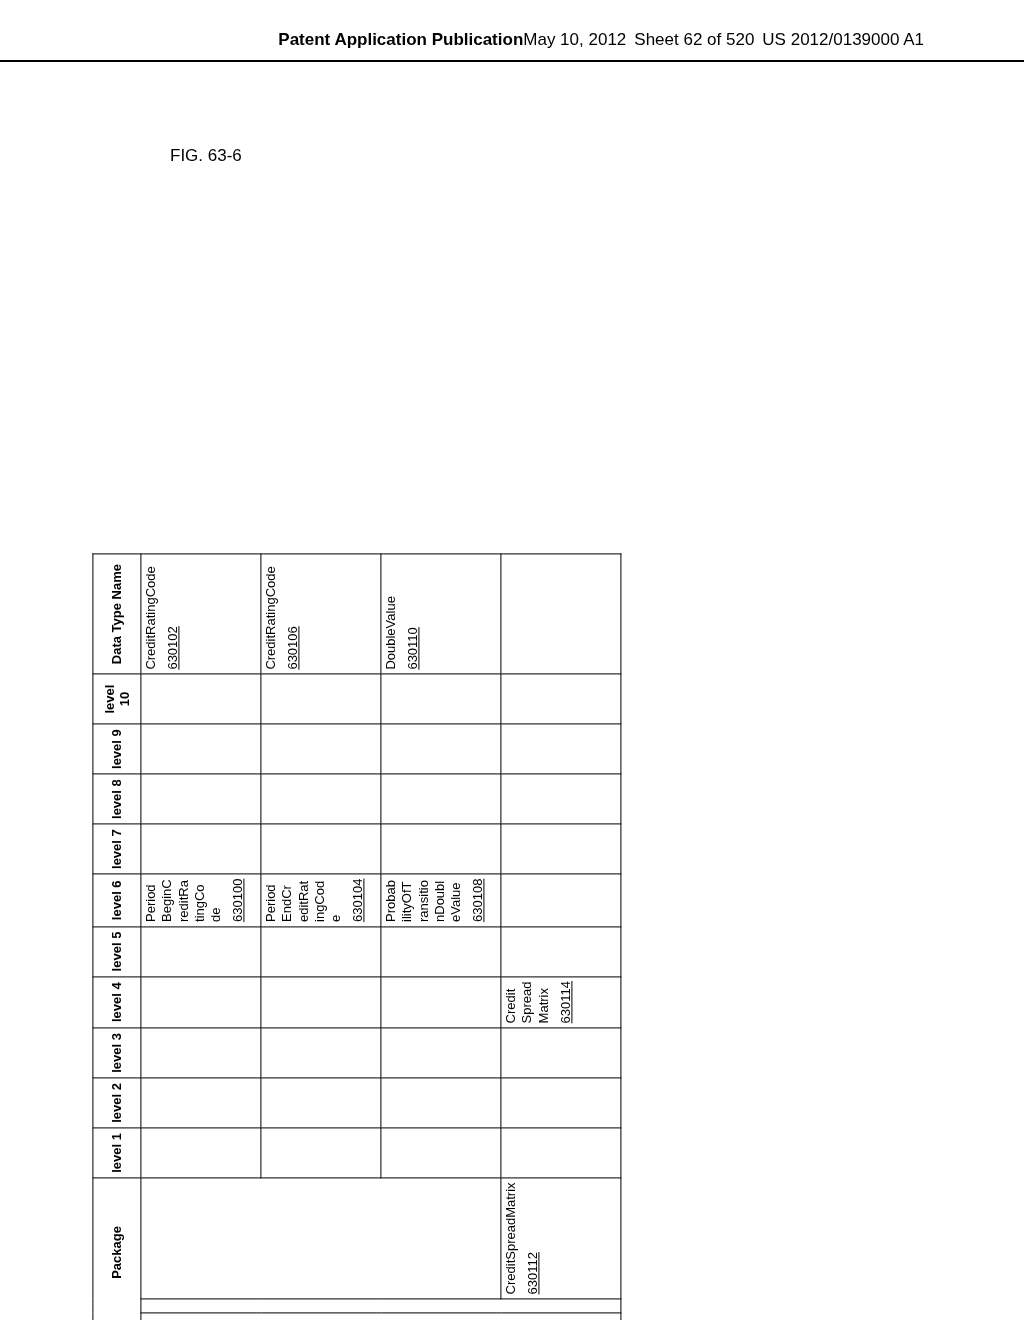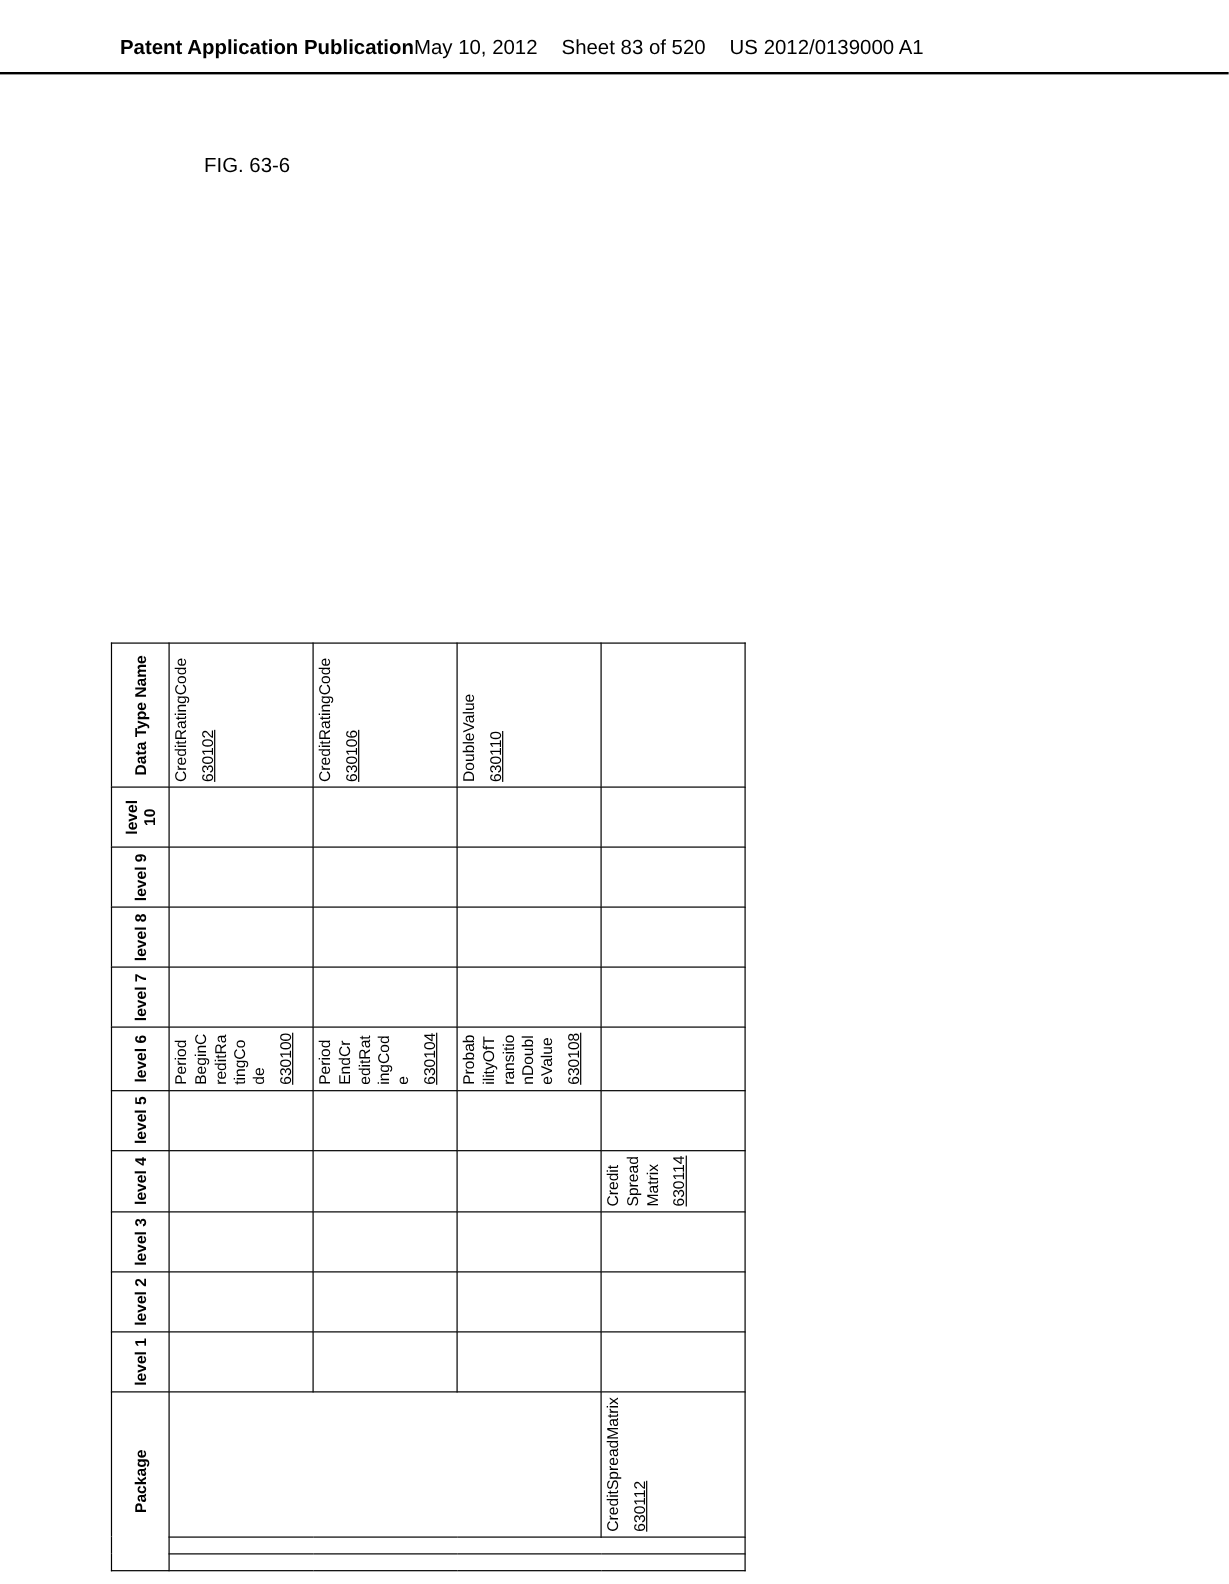--- a/index.html
+++ b/index.html
@@ -9,30 +9,30 @@
       background: white;
       font-family: Arial, sans-serif;
       position: relative;
     }
     .header {
       position: absolute;
       top: 30px;
       left: 0;
       right: 0;
       display: flex;
-      justify-content: flex-start;
+      justify-content: flex-end;
       padding: 0 100px 10px 100px;
       border-bottom: 2px solid #000;
       font-size: 17px;
     }
     .header-left { font-weight: bold; }
-    .header-right { display: flex; gap: 20px; }
+    .header-right { display: flex; gap: 8px; }
     .content-area {
       position: absolute;
-      top: 128px;
+      top: 146px;
       left: 160px;
       width: 600px;
       height: 1000px;
     }
     .fig-label {
       font-size: 17px;
       font-family: Arial, sans-serif;
       margin-bottom: 20px;
       text-align: left;
       padding-left: 10px;
@@ -76,21 +76,21 @@
       border-left: 1px solid #000;
     }
   </style>
 </head>
 <body>
 
 <div class="header">
   <span class="header-left">Patent Application Publication</span>
   <span class="header-right">
     <span>May 10, 2012</span>
-    <span>Sheet 83 of 520</span>
+    <span>Sheet 62 of 520</span>
     <span>US 2012/0139000 A1</span>
   </span>
 </div>
 
 <div class="content-area">
   <div class="fig-label">FIG. 63-6</div>
 
   <div class="rotated-table-wrapper">
     <table>
       <tbody>

